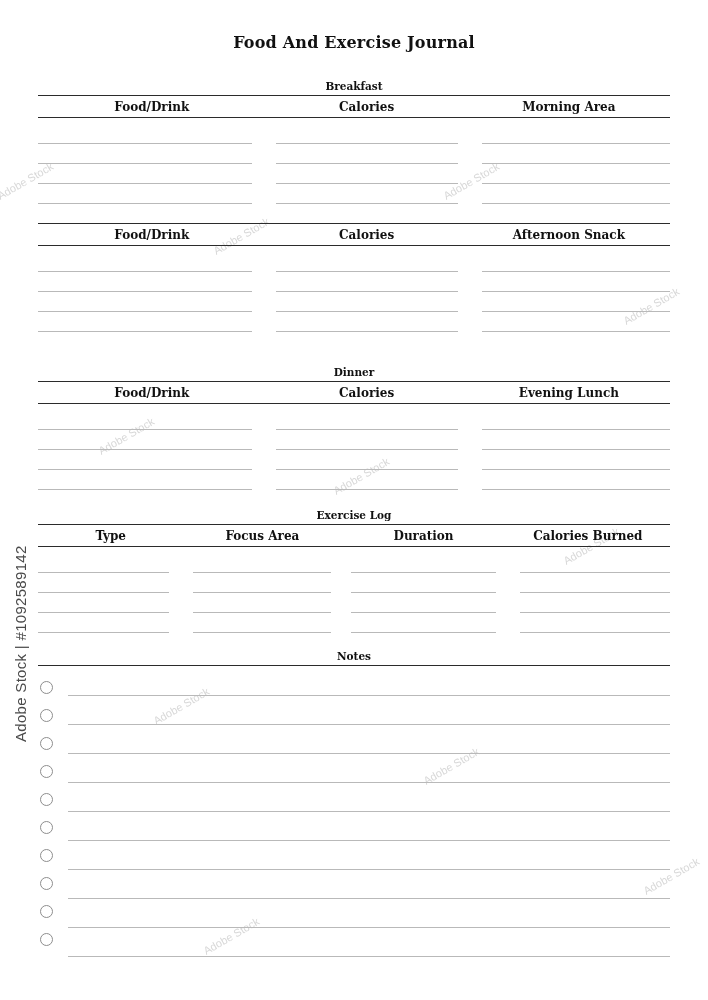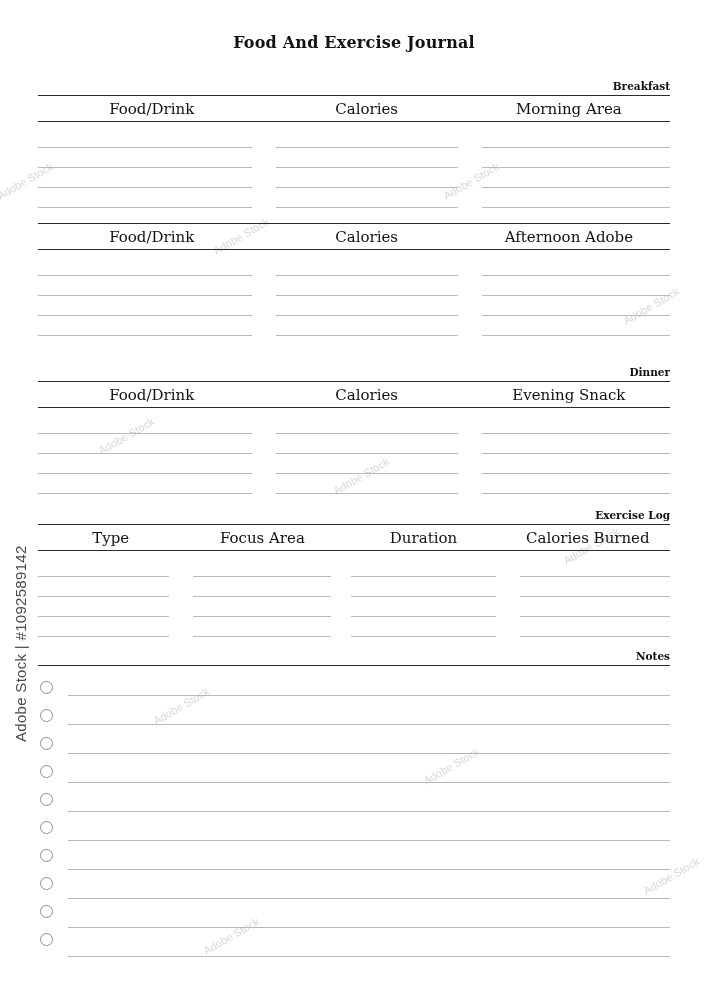--- a/index.html
+++ b/index.html
@@ -36,21 +36,21 @@
     color: #111;
   }
 
   
   .section {
     position: absolute;
     left: 38px;
     width: 632px;
   }
   .section-title {
-    text-align: right;
+    text-align: center;
     font-family: "DejaVu Serif", serif;
     font-weight: bold;
     font-size: 10.5px;
     color: #111;
     margin-bottom: 3px;
   }
   .rule-thick {
     border-top: 1.3px solid #2b2b2b;
     width: 100%;
     height: 0;
@@ -60,22 +60,22 @@
     width: 100%;
     height: 0;
   }
 
   .head-row {
     display: flex;
     padding: 4px 0 3px 0;
   }
   .head-cell {
     font-family: "DejaVu Serif", serif;
-    font-weight: normal;
-    font-size: 15px;
+    font-weight: bold;
+    font-size: 12px;
     text-align: center;
     color: #111;
   }
 
   
   .c-food { width: 36%; }
   .c-cal  { width: 32%; }
   .c-snack{ width: 32%; }
 
   
@@ -194,21 +194,21 @@
         <div class="line"></div>
       </div>
     </div>
   </div>
 
   <div class="section" style="top:223px;">
     <div class="rule-thick"></div>
     <div class="head-row">
       <div class="head-cell c-food">Food/Drink</div>
       <div class="head-cell c-cal">Calories</div>
-      <div class="head-cell c-snack">Afternoon Adobe</div>
+      <div class="head-cell c-snack">Afternoon Snack</div>
     </div>
     <div class="rule-thin"></div>
     <div class="body-rows">
       <div class="col c-food pad-r">
         <div class="line"></div>
         <div class="line"></div>
         <div class="line"></div>
         <div class="line"></div>
       </div>
       <div class="col c-cal pad-b">
@@ -225,21 +225,21 @@
       </div>
     </div>
   </div>
 
   <div class="section" style="top:366px;">
     <div class="section-title">Dinner</div>
     <div class="rule-thick"></div>
     <div class="head-row">
       <div class="head-cell c-food">Food/Drink</div>
       <div class="head-cell c-cal">Calories</div>
-      <div class="head-cell c-snack">Evening Snack</div>
+      <div class="head-cell c-snack">Evening Lunch</div>
     </div>
     <div class="rule-thin"></div>
     <div class="body-rows">
       <div class="col c-food pad-r">
         <div class="line"></div>
         <div class="line"></div>
         <div class="line"></div>
         <div class="line"></div>
       </div>
       <div class="col c-cal pad-b">

